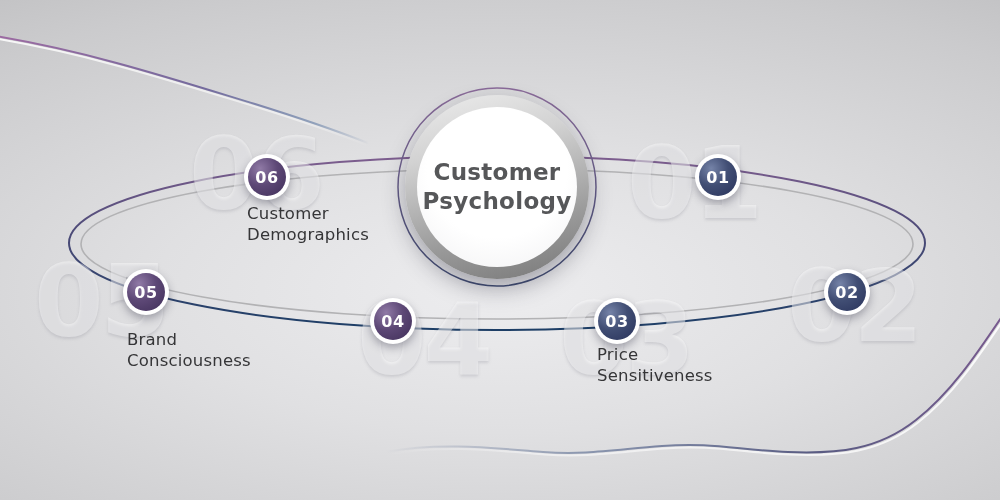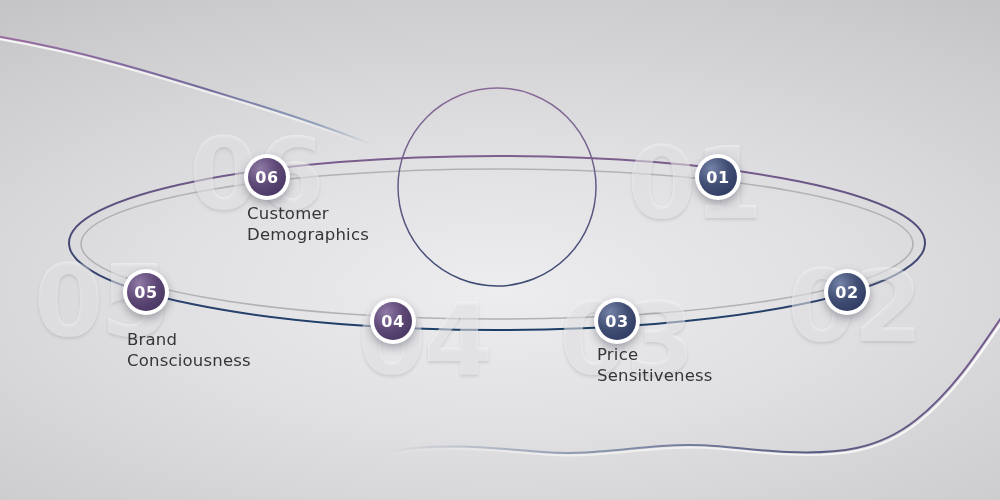--- a/index.html
+++ b/index.html
@@ -113,20 +113,25 @@
     <circle cx="497" cy="187" r="99" fill="none" stroke="url(#rgrad)" stroke-width="1.5"></circle>
   </svg>
 
   <div class="ghost g01">01</div>
   <div class="ghost g02">02</div>
   <div class="ghost g03">03</div>
   <div class="ghost g04">04</div>
   <div class="ghost g05">05</div>
   <div class="ghost g06">06</div>
 
+  <div class="center-metal">
+    <div class="center-inner">
+      <div class="center-title">Customer Psychology</div>
+    </div>
+  </div>
 
   <div class="badge b01">
     <div class="core navy">
       <span>01</span>
     </div>
   </div>
   <div class="badge b02">
     <div class="core navy">
       <span>02</span>
     </div>

